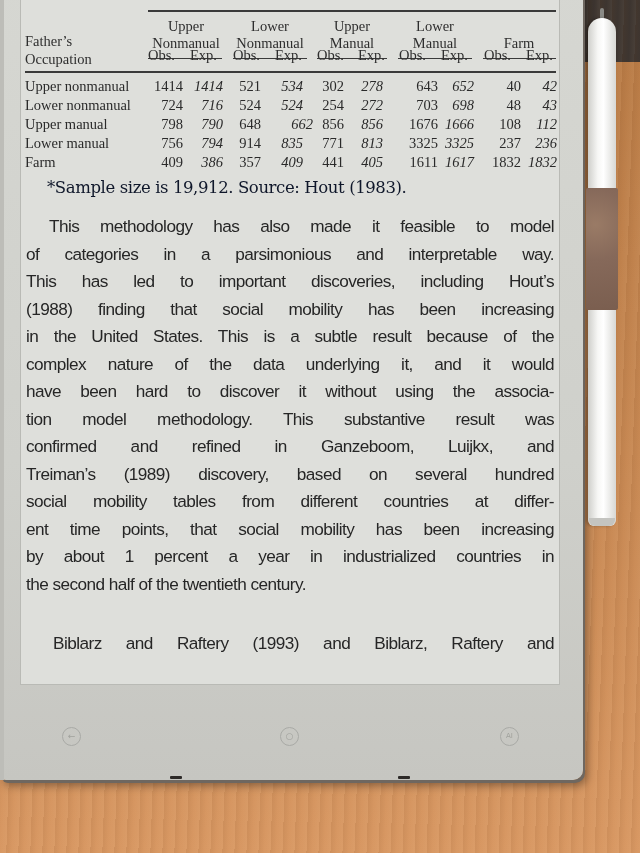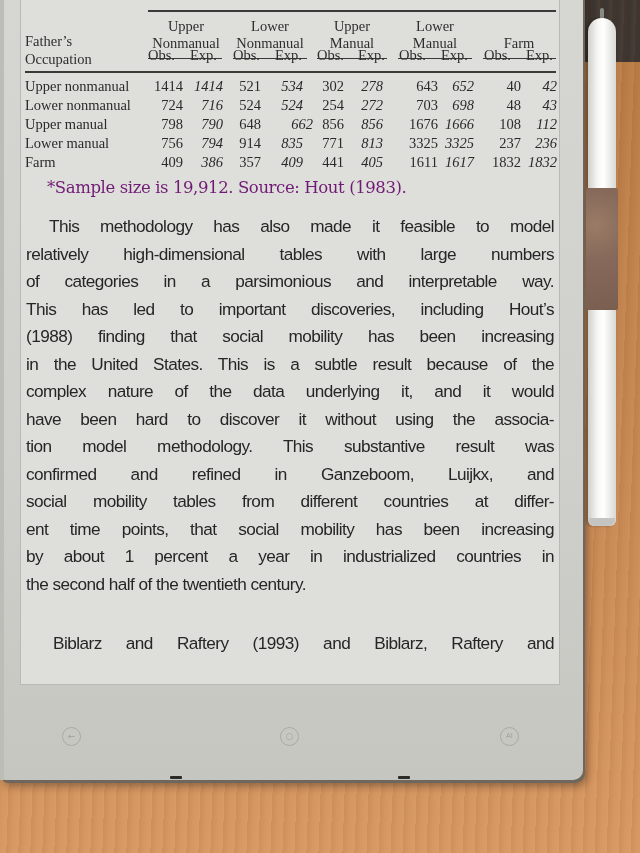--- a/index.html
+++ b/index.html
@@ -30,21 +30,21 @@
   .tbl { position:absolute; left:0; top:0; width:538px; font-family:"Liberation Serif", serif; color:#2b2b2b; }
   .rule { position:absolute; height:1.6px; background:#3a3a3a; }
   .subrule { position:absolute; height:1.2px; background:#3a3a3a; }
   .grp { position:absolute; font-size:14.5px; line-height:17px; text-align:center; color:#2e2e2e; }
   .fo { position:absolute; left:4px; font-size:14.5px; line-height:18px; color:#2e2e2e; }
   .oe { position:absolute; top:47px; font-size:14.5px; color:#2e2e2e;text-align:center; }
   .row { position:absolute; left:0; width:538px; height:19px; font-size:14.5px; color:#2a2a2a; }
   .row .lbl { position:absolute; left:4px; top:0; white-space:nowrap; }
   .row .c { position:absolute; top:0; text-align:right; width:40px; }
   .row .c.exp { font-style:italic; }
-  .note { position:absolute; left:26px; top:178px; font-family:"DejaVu Serif", serif; font-size:16.5px; color:#701a75; letter-spacing:-0.4px; }
+  .note { position:absolute; left:26px; top:178px; font-family:"DejaVu Serif", serif; font-size:16.5px; color:#0f172a; letter-spacing:-0.4px; }
   .para {
     position:absolute; left:5px; width:528px; font-family:Liberation Sans, sans-serif;
     font-size:17.2px; line-height:27.5px; color:#262626; text-align:justify;
     letter-spacing:-0.55px; word-spacing:0px;
   }
   .para .line { display:block; white-space:nowrap; text-align-last:justify; }
   .para .line.last { text-align-last:left; }
   .p1 { top:213px; }
   .p1 .first { text-indent:23px; }
   .p2 { top:630px; }
@@ -194,29 +194,29 @@
         <span class="c exp" style="left:413px;">1617</span>
         <span class="c" style="left:460px;">1832</span>
         <span class="c exp" style="left:496px;">1832</span>
       </div>
     </div>
 
     <div class="note">*Sample size is 19,912. Source: Hout (1983).</div>
 
     <div class="para p1">
       <span class="line first">This methodology has also made it feasible to model</span>
-      <span class="line">relatively high-dimensional tables with large numbers</span>
       <span class="line">of categories in a parsimonious and interpretable way.</span>
       <span class="line">This has led to important discoveries, including Hout’s</span>
       <span class="line">(1988) finding that social mobility has been increasing</span>
       <span class="line">in the United States. This is a subtle result because of the</span>
       <span class="line">complex nature of the data underlying it, and it would</span>
       <span class="line">have been hard to discover it without using the associa-</span>
       <span class="line">tion model methodology. This substantive result was</span>
       <span class="line">confirmed and refined in Ganzeboom, Luijkx, and</span>
+      <span class="line">Treiman’s (1989) discovery, based on several hundred</span>
       <span class="line">social mobility tables from different countries at differ-</span>
       <span class="line">ent time points, that social mobility has been increasing</span>
       <span class="line">by about 1 percent a year in industrialized countries in</span>
       <span class="line last">the second half of the twentieth century.</span>
     </div>
 
     <div class="para p2">
       <span class="line first">Biblarz and Raftery (1993) and Biblarz, Raftery and</span>
     </div>
   </div>

